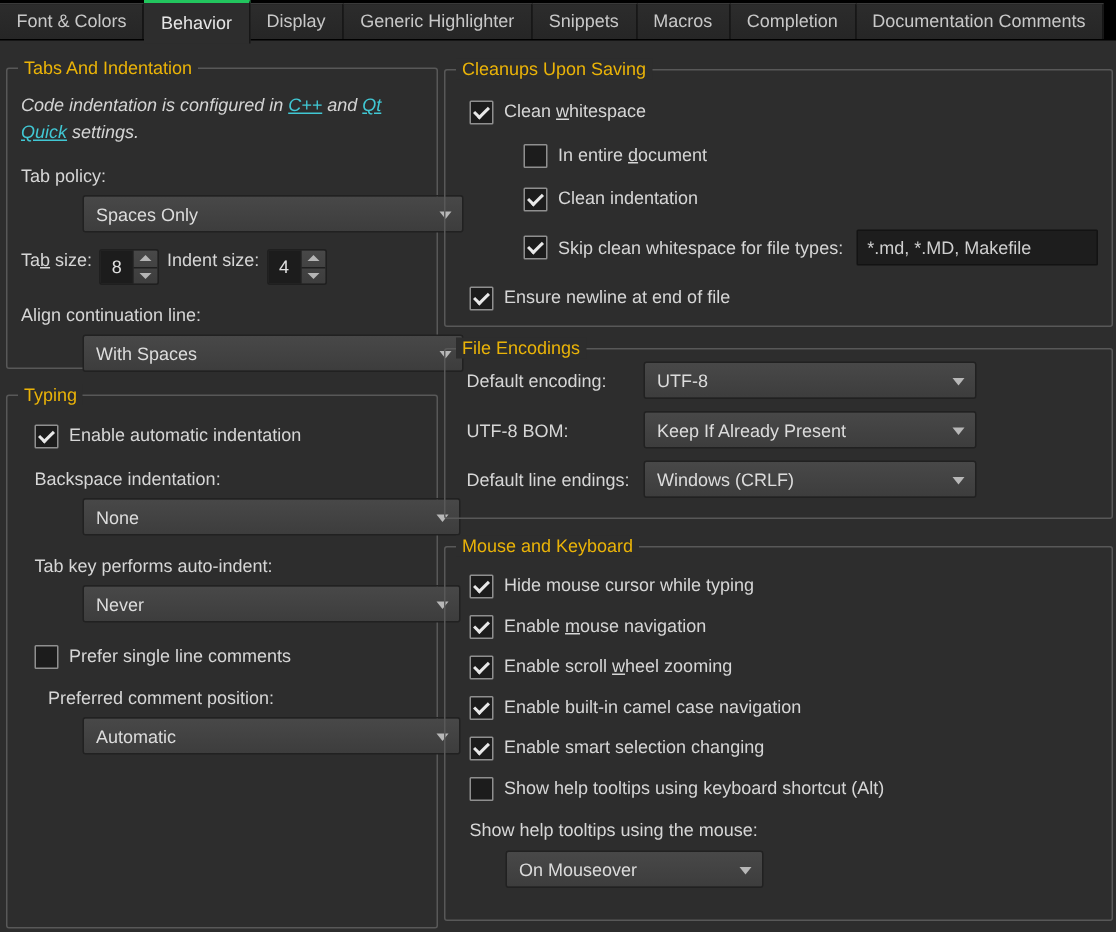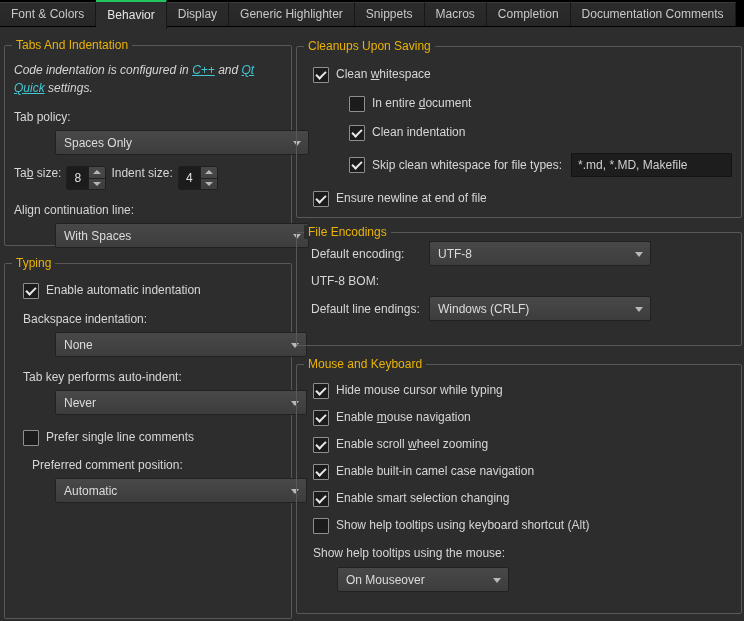--- a/index.html
+++ b/index.html
@@ -151,20 +151,24 @@
   <div class="gtitle">File Encodings</div>
   <div class="enc-row first">
     <span class="label">Default encoding:</span>
     <div class="combo">
       <span>UTF-8</span>
       <span class="arrow"></span>
     </div>
   </div>
   <div class="enc-row">
     <span class="label">UTF-8 BOM:</span>
+    <div class="combo">
+      <span>Keep If Already Present</span>
+      <span class="arrow"></span>
+    </div>
   </div>
   <div class="enc-row">
     <span class="label">Default line endings:</span>
     <div class="combo">
       <span>Windows (CRLF)</span>
       <span class="arrow"></span>
     </div>
   </div>
 </div>
 

